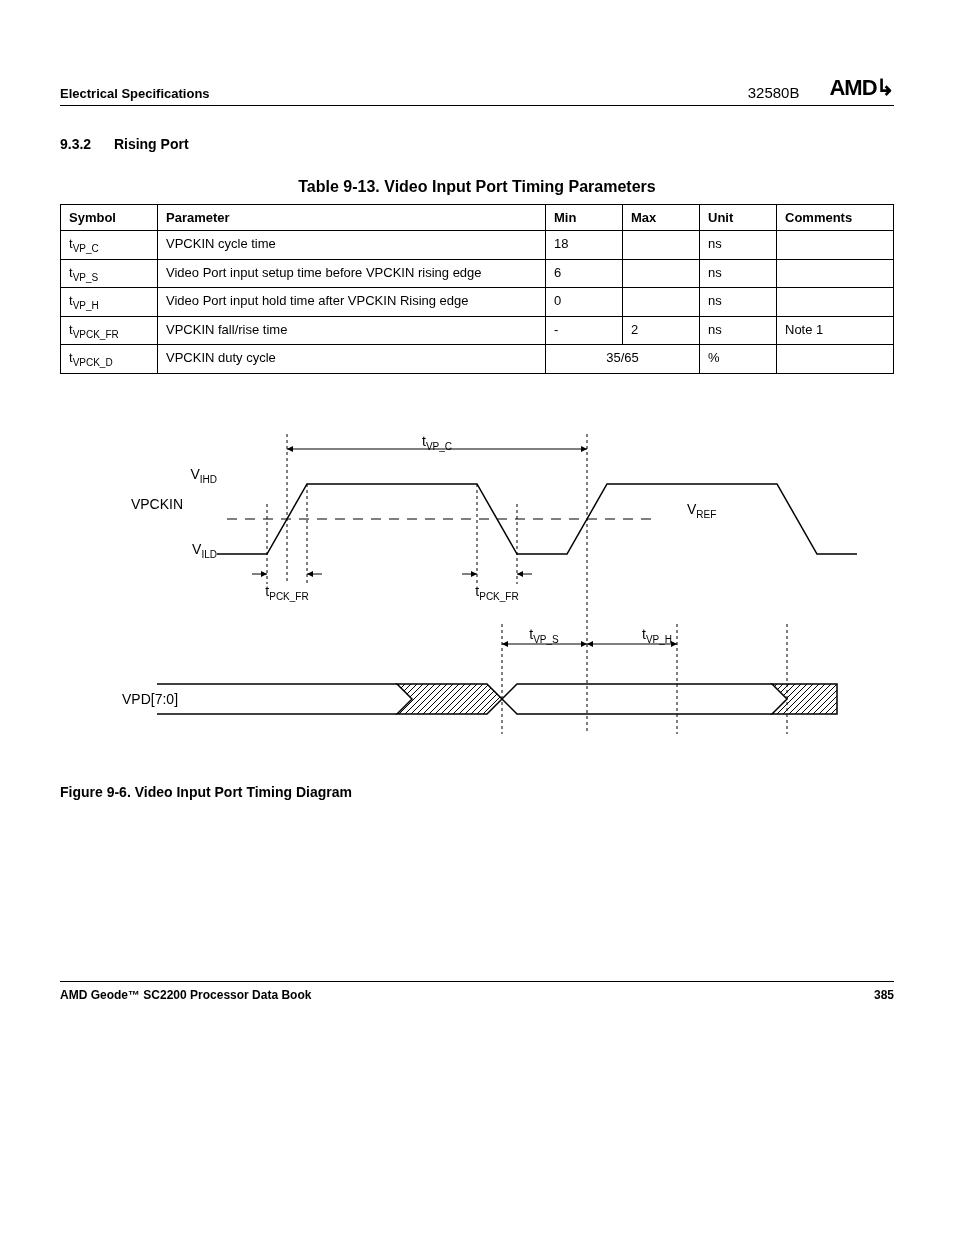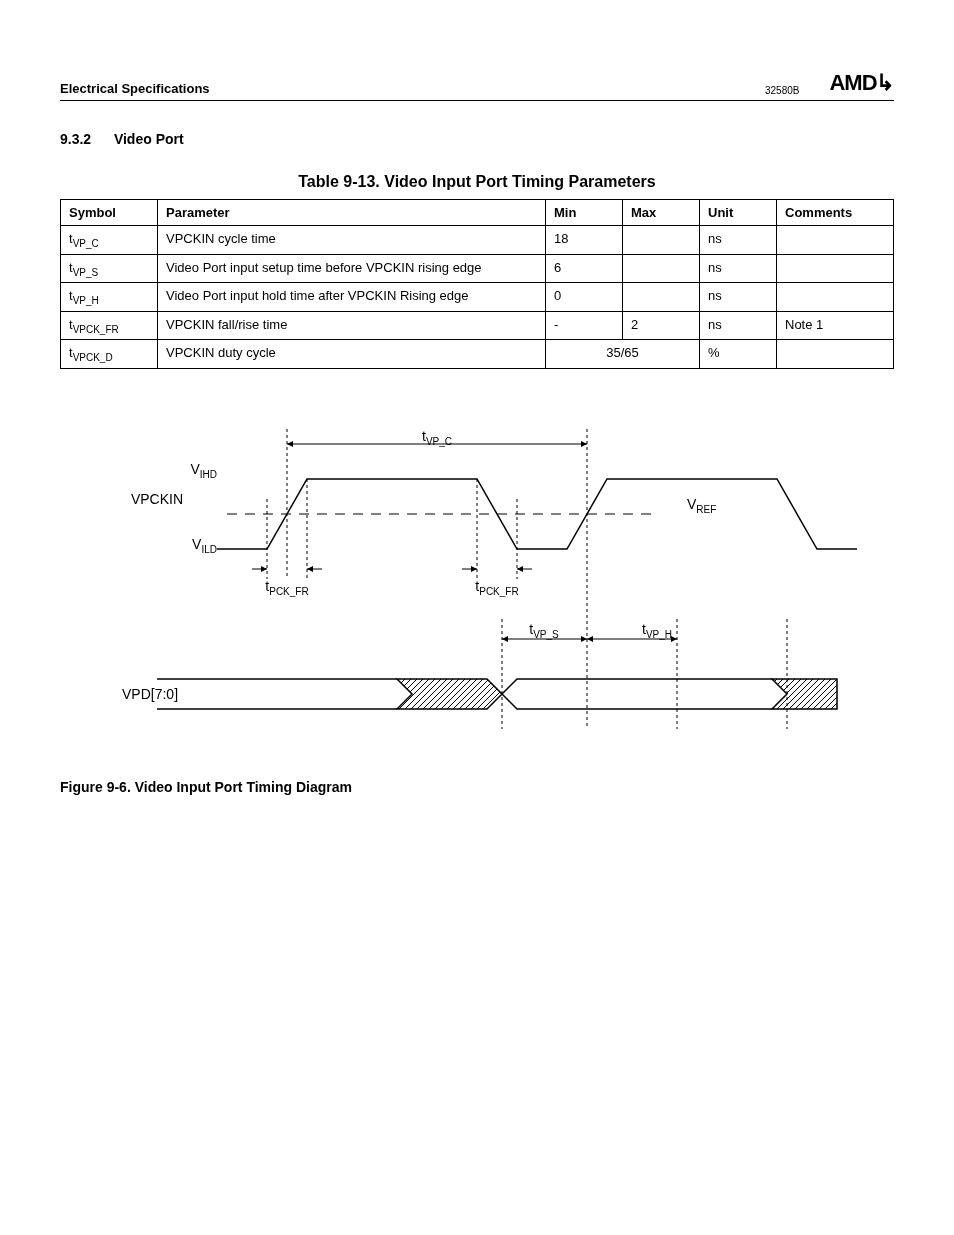--- a/index.html
+++ b/index.html
@@ -19,21 +19,21 @@
   }
   .header-row {
     display: flex;
     justify-content: space-between;
     align-items: flex-end;
     border-bottom: 1.5px solid #000;
     padding-bottom: 4px;
   }
   .header-left { font-weight: bold; font-size: 13px; }
   .header-right { display: flex; align-items: flex-end; gap: 30px; }
-  .doc-code { font-size: 10px; margin-top: 14px; }
+  .doc-code { font-size: 15px; margin-top: 14px; }
   .logo { font-weight: 900; font-size: 22px; letter-spacing: -1px; font-family: Arial, sans-serif; }
   .logo-arrow { display:inline-block; transform: scaleX(-1); font-weight:900;}
   .section-heading {
     margin-top: 30px;
     font-weight: bold;
     font-size: 14px;
   }
   .section-num { display:inline-block; width:50px; }
   .table-caption {
     text-align: center;
@@ -91,21 +91,21 @@
   <div class="header-row">
     <div class="header-left">Electrical Specifications</div>
     <div class="header-right">
       <span class="doc-code">32580B</span>
       <span class="logo"><span>AMD</span><span class="logo-arrow">↲</span></span>
     </div>
   </div>
 
   <div class="section-heading">
     <span class="section-num">9.3.2</span>
-    <span>Video Port</span>
+    <span>Rising Port</span>
   </div>
 
   <div class="table-caption">Table 9-13.  Video Input Port Timing Parameters</div>
 
   <table class="timing">
     <thead>
       <tr>
         <th style="width:80px">Symbol</th>
         <th>Parameter</th>
         <th style="width:60px">Min</th>
@@ -218,14 +218,18 @@
       <text x="447" y="205" text-anchor="middle" class="svglabel"><tspan>t</tspan><tspan class="svgsub" dy="4">VP_S</tspan></text>
 
       <line x1="490" y1="210" x2="580" y2="210" stroke="#000" stroke-width="1" marker-start="url(#arrowL)" marker-end="url(#arrow)"></line>
       <text x="560" y="205" text-anchor="middle" class="svglabel"><tspan>t</tspan><tspan class="svgsub" dy="4">VP_H</tspan></text>
 
     </svg>
   </div>
 
   <div class="figure-caption">Figure 9-6.  Video Input Port Timing Diagram</div>
 
+  <div class="footer-row">
+    <span>AMD Geode™ SC2200  Processor Data Book</span>
+    <span>385</span>
+  </div>
 
 </div>
 
 </body></html>

